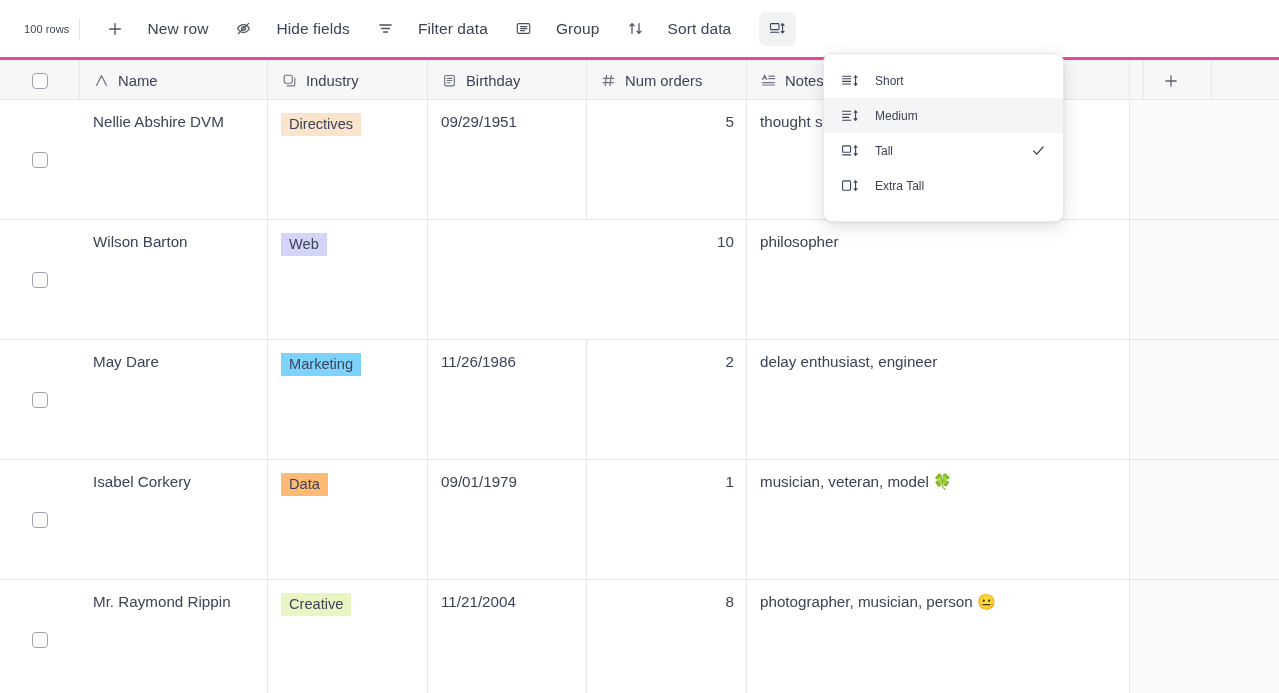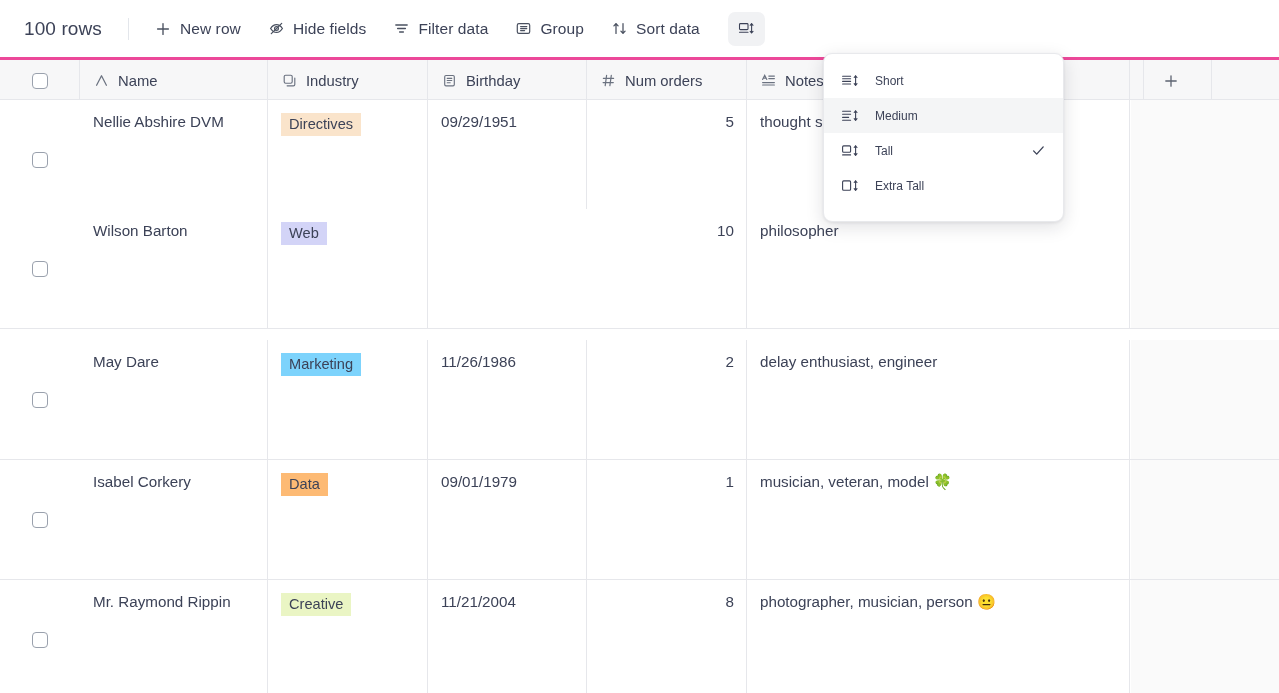--- a/index.html
+++ b/index.html
@@ -14,29 +14,29 @@
 
   
   #toolbar {
     position: absolute; left: 0; top: 0;
     width: 1279px; height: 57px;
     display: flex; align-items: center;
     padding-left: 24px;
     background: #ffffff;
   }
   .tb-rowcount {
-    font-size: 19px; color: #3c4257;
-    margin-right: 26px; letter-spacing: .1px;
+    font-size: 11px; color: #3c4257;
+    margin-right: 10px; letter-spacing: .1px;
   }
   .tb-sep {
     width: 1px; height: 22px; background: #e3e6eb;
     margin-right: 17px;
   }
   .tb-btn {
-    display: flex; align-items: center; gap: 8px;
+    display: flex; align-items: center; gap: 24px;
     height: 34px; padding: 0 9px;
     border-radius: 7px; cursor: pointer;
     font-size: 15.5px; color: #3c4257;
     white-space: nowrap;
     margin-right: 9px;
     letter-spacing: .1px;
   }
   .tb-btn.icon-only { padding: 0 10px; margin-right: 0; }
   .tb-btn.active { background: #f1f2f4; }
   .tb-ico { display: flex; align-items: center; justify-content: center; width: 17px; height: 17px; }
@@ -269,21 +269,21 @@
           <div class="checkbox"></div>
         </div>
         <div class="cell" style="left: 80px; width: 188px;">Nellie Abshire DVM</div>
         <div class="cell" style="left: 268px; width: 160px;"><span class="tag" style="background: rgb(250, 228, 203);">Directives</span></div>
         <div class="cell" style="left: 428px; width: 159px;">09/29/1951</div>
         <div class="cell num" style="left: 587px; width: 160px;">5</div>
         <div class="cell" style="left: 747px; width: 383px;">thought specialist</div>
         <div class="cell blank" style="left: 1130px; width: 1px;"></div>
         <div class="cell tail" style="left: 1131px; width: 148px;"></div>
       </div>
-      <div class="rowband" style="top: 152px;">
+      <div class="rowband" style="top: 163px;">
         <div class="cell checkcol" style="left: 0px; width: 80px;">
           <div class="checkbox"></div>
         </div>
         <div class="cell" style="left: 80px; width: 188px;">Wilson Barton</div>
         <div class="cell" style="left: 268px; width: 160px;"><span class="tag" style="background: rgb(211, 212, 247);">Web</span></div>
         <div class="cell num" style="left: 587px; width: 160px;">10</div>
         <div class="cell" style="left: 747px; width: 383px;">philosopher</div>
         <div class="cell blank" style="left: 1130px; width: 1px;"></div>
         <div class="cell tail" style="left: 1131px; width: 148px;"></div>
       </div>

